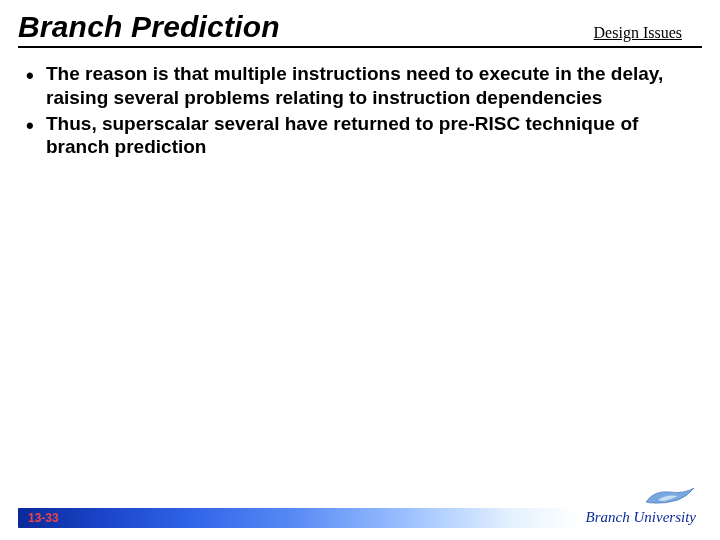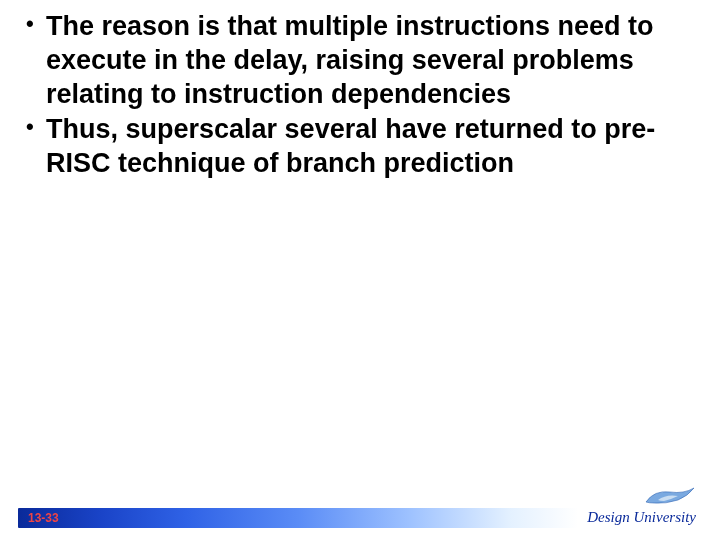--- a/index.html
+++ b/index.html
@@ -38,21 +38,21 @@
     padding-right: 20px;
     padding-bottom: 2px;
   }
   .content {
     padding: 0 4px 0 6px;
   }
   .bullets {
     list-style: none;
   }
   .bullets li {
-    font-size: 27px;
+    font-size: 19px;
     font-weight: bold;
     font-family: Arial, Helvetica, sans-serif;
     color: #000;
     line-height: 1.25;
     padding-left: 22px;
     position: relative;
     margin-bottom: 2px;
   }
   .bullets li::before {
     content: "•";
@@ -108,33 +108,37 @@
     bottom: 20px;
     width: 52px;
     height: 22px;
   }
 </style>
 </head>
 <body>
 
 <div class="slide">
 
+  <div class="header">
+    <div class="title">Branch Prediction</div>
+    <div class="subtitle">Design Issues</div>
+  </div>
 
   <div class="content">
     <ul class="bullets">
       <li>The reason is that multiple instructions need to execute in the delay, raising several problems relating to instruction dependencies</li>
       <li>Thus, superscalar several have returned to pre-RISC technique of branch prediction</li>
     </ul>
   </div>
 
   <div class="footer">
     <div class="footer-bar"></div>
     <div class="page-num">13-33</div>
     <div class="logo">
       <svg viewBox="0 0 52 22" width="52" height="22">
         <path d="M2 16 Q10 4 26 6 Q40 8 50 2 Q44 10 34 14 Q22 18 10 17 Q5 17 2 16 Z" fill="#7aa9e0" stroke="#3468b6" stroke-width="0.6"></path>
         <path d="M14 14 Q22 8 34 10 Q28 13 20 15 Q16 15 14 14 Z" fill="#c9ddf2"></path>
       </svg>
     </div>
-    <div class="uni">Design University</div>
+    <div class="uni">Branch University</div>
   </div>
 
 </div>
 
 </body></html>

